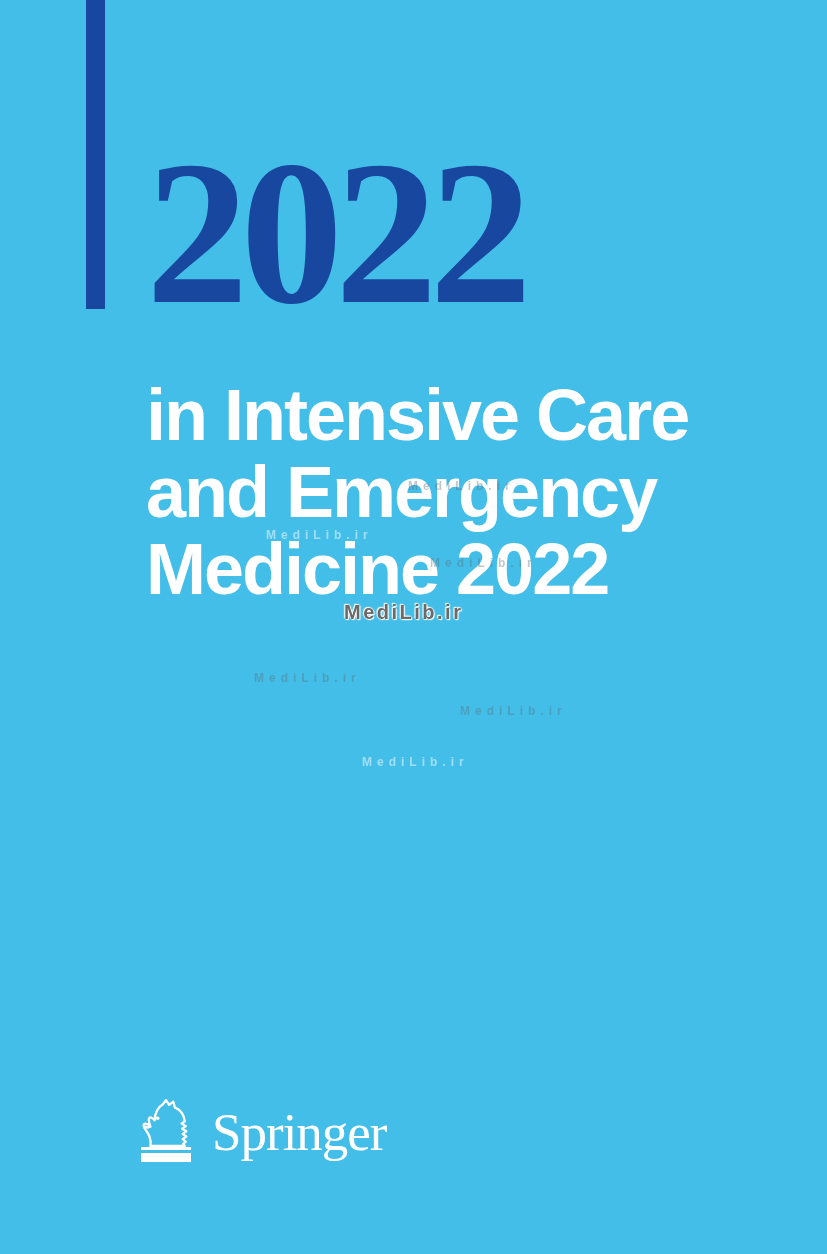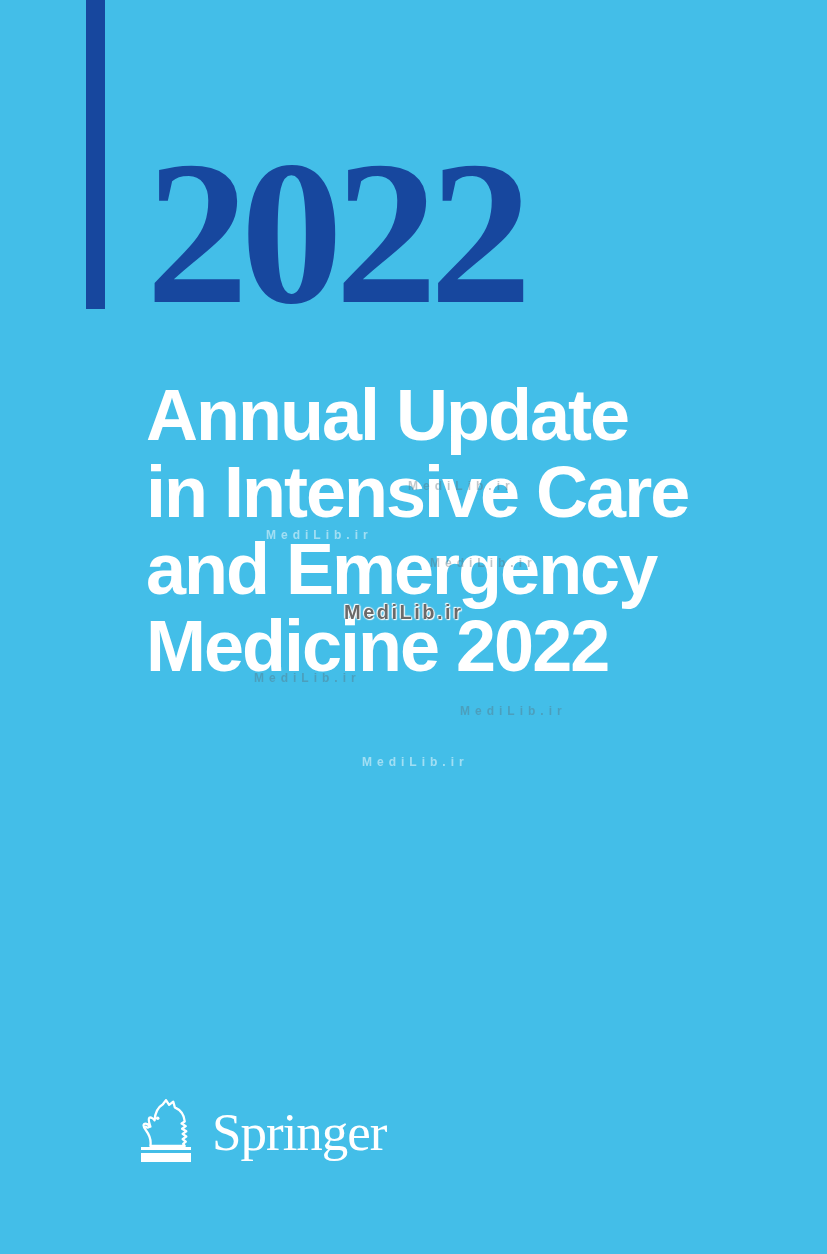--- a/index.html
+++ b/index.html
@@ -76,21 +76,20 @@
 </head>
 <body>
 
 <div class="cover">
 
   <div class="accent-bar"></div>
 
   <div class="year">2022</div>
 
   <h1 class="title">
-    <span class="line">Annual Update</span>
     <span class="line">in Intensive Care</span>
     <span class="line">and Emergency</span>
     <span class="line">Medicine 2022</span>
   </h1>
 
   <div class="wm-main">MediLib.ir</div>
 
   <div class="wm-faint wm-gray wm-f1">MediLib.ir</div>
   <div class="wm-faint wm-light wm-f2">MediLib.ir</div>
   <div class="wm-faint wm-gray wm-f3">MediLib.ir</div>

